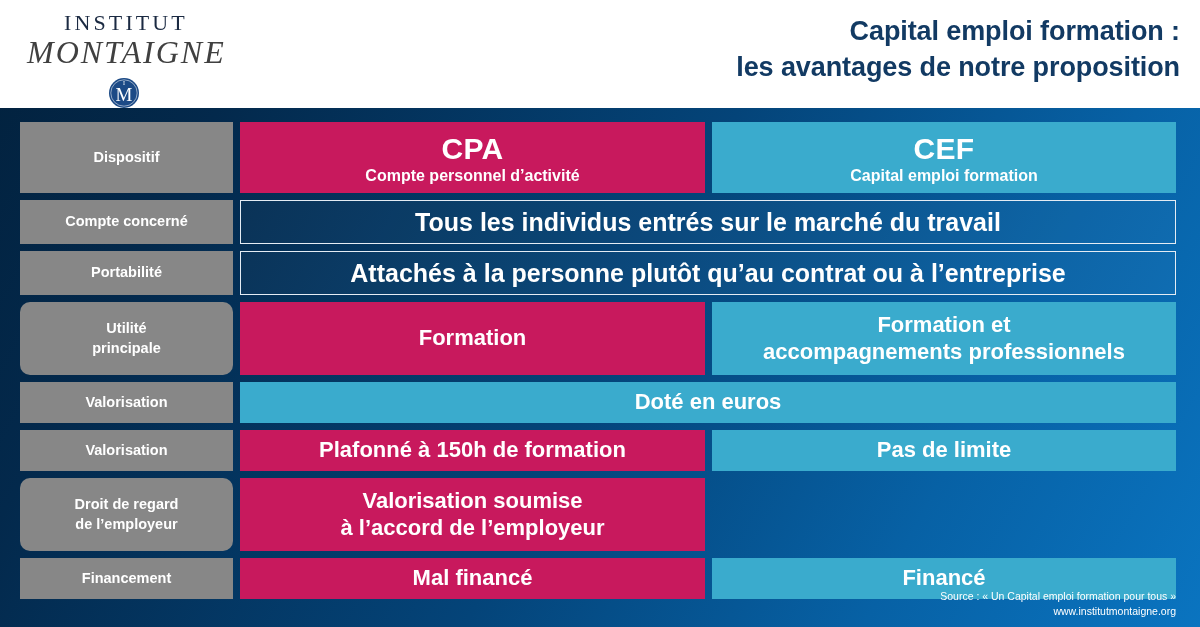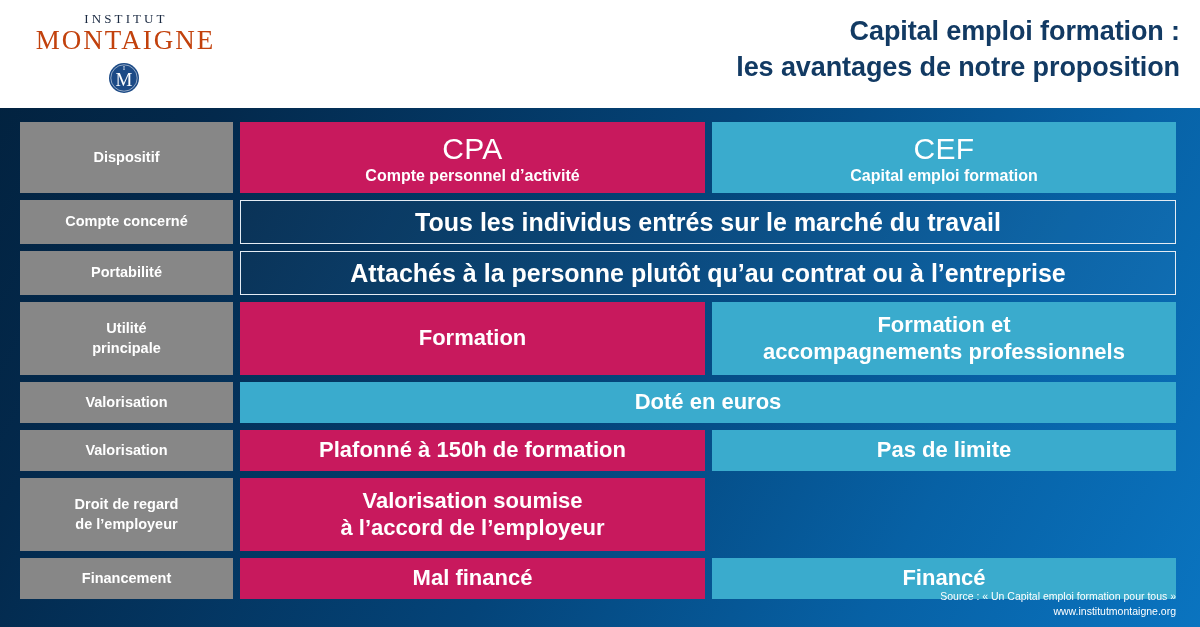--- a/index.html
+++ b/index.html
@@ -44,34 +44,35 @@
     position: absolute;
     left: 24px;
     top: 12px;
     width: 200px;
     text-align: center;
     color: #15233c;
   }
 
   #logo-institut {
     font-family: "Liberation Serif", serif;
-    font-size: 13px;
+    font-size: 22px;
     letter-spacing: 3.1px;
     color: #1b2a42;
     line-height: 1;
     padding-left: 4px;
   }
 
   #logo-montaigne {
     font-family: "Liberation Serif", serif;
-    font-size: 27px;
+    font-size: 32px;
     letter-spacing: 2.0px;
-    color: #c2410c;
+    color: #404040;
     line-height: 1.15;
     padding-left: 3px;
+    font-style: italic;
   }
 
   #logo-emblem {
     margin: 6px auto 0 auto;
     width: 32px;
     height: 32px;
   }
 
   #title-block {
     position: absolute;
@@ -149,39 +150,39 @@
   
   .cell-cpa.header-cell,
   .cell-cef.header-cell {
     flex-direction: column;
     justify-content: center;
     padding-top: 4px;
   }
 
   .abbr {
     font-size: 30px;
-    font-weight: normal;
+    font-weight: bold;
     line-height: 1.12;
     letter-spacing: 0.3px;
   }
 
   .expand {
     font-size: 16px;
     font-weight: bold;
     line-height: 1.2;
     margin-top: 1px;
   }
 
   
   .h-header   { height: 71px; }
   .h-span     { height: 44px; }
   .h-tall     { height: 73px; }
   .h-normal   { height: 41px; }
 
-  .label-2line { font-size: 14.5px; line-height: 1.35; }
+  .label-2line { font-size: 14.5px; line-height: 1.35; border-radius: 10px; }
 
   .small-stack { font-size: 22px; line-height: 1.22; }
 
   
   #footer {
     position: absolute;
     right: 24px;
     bottom: 8px;
     text-align: right;
     color: #ffffff;

